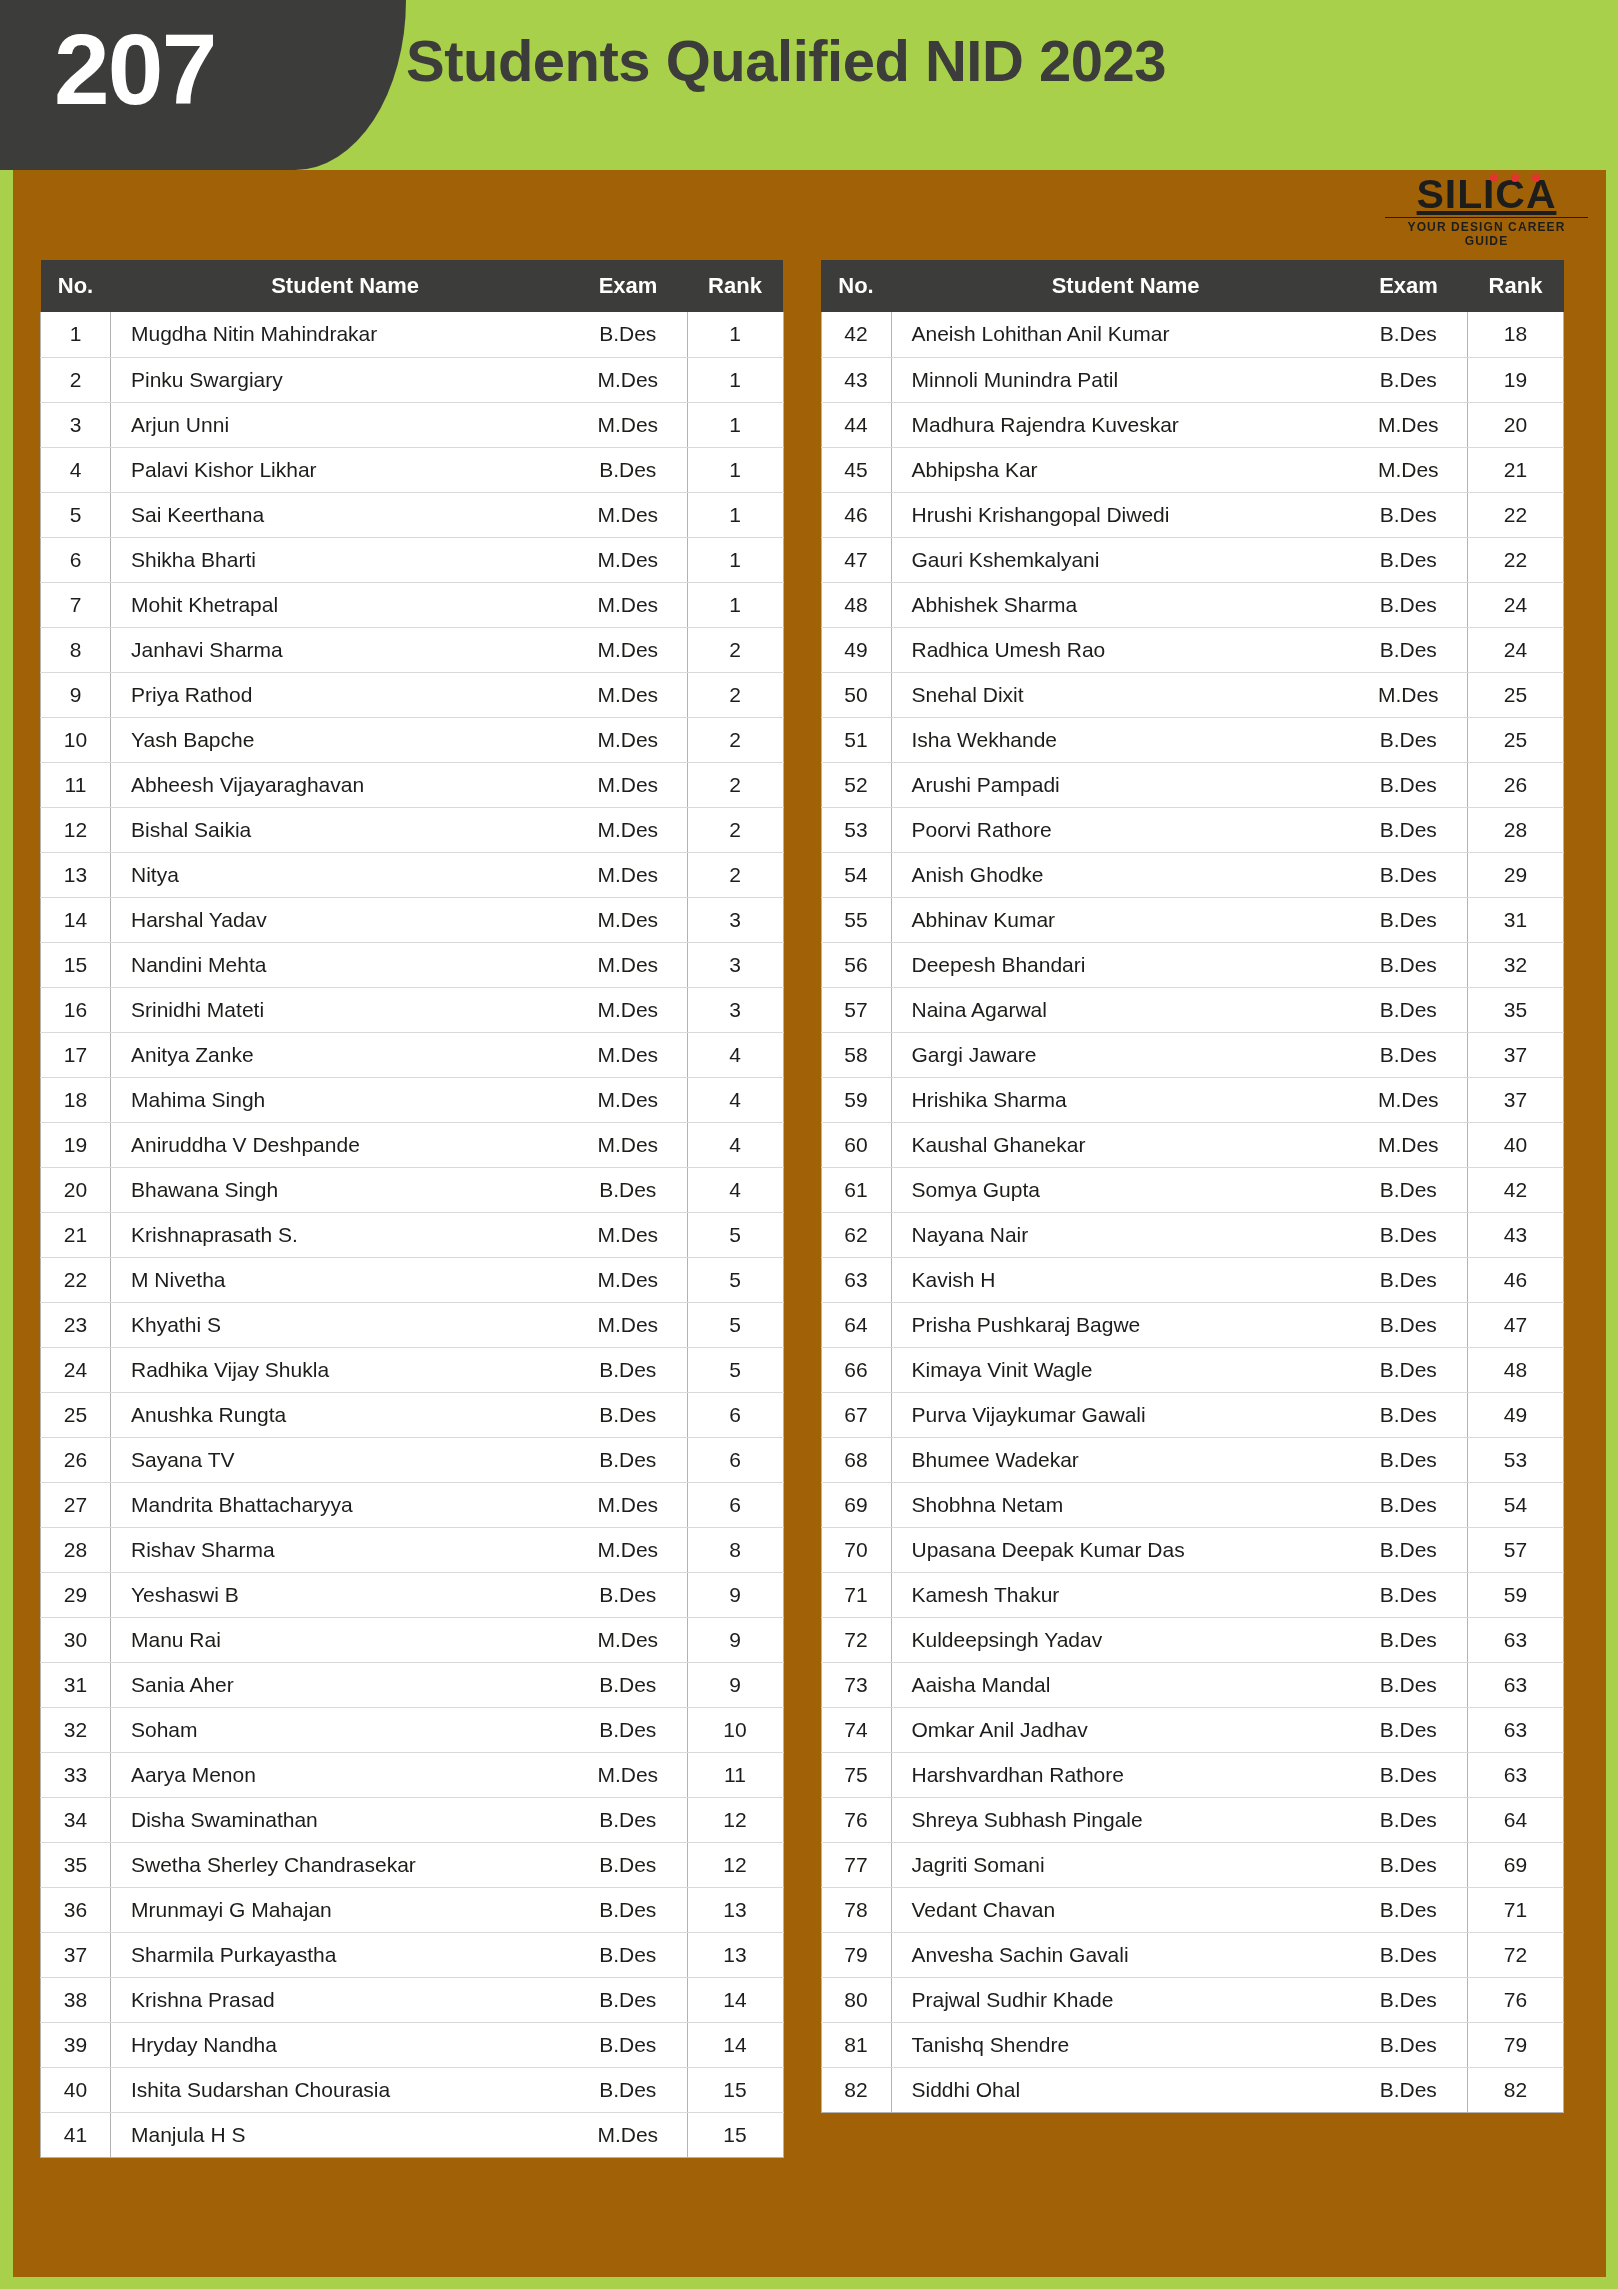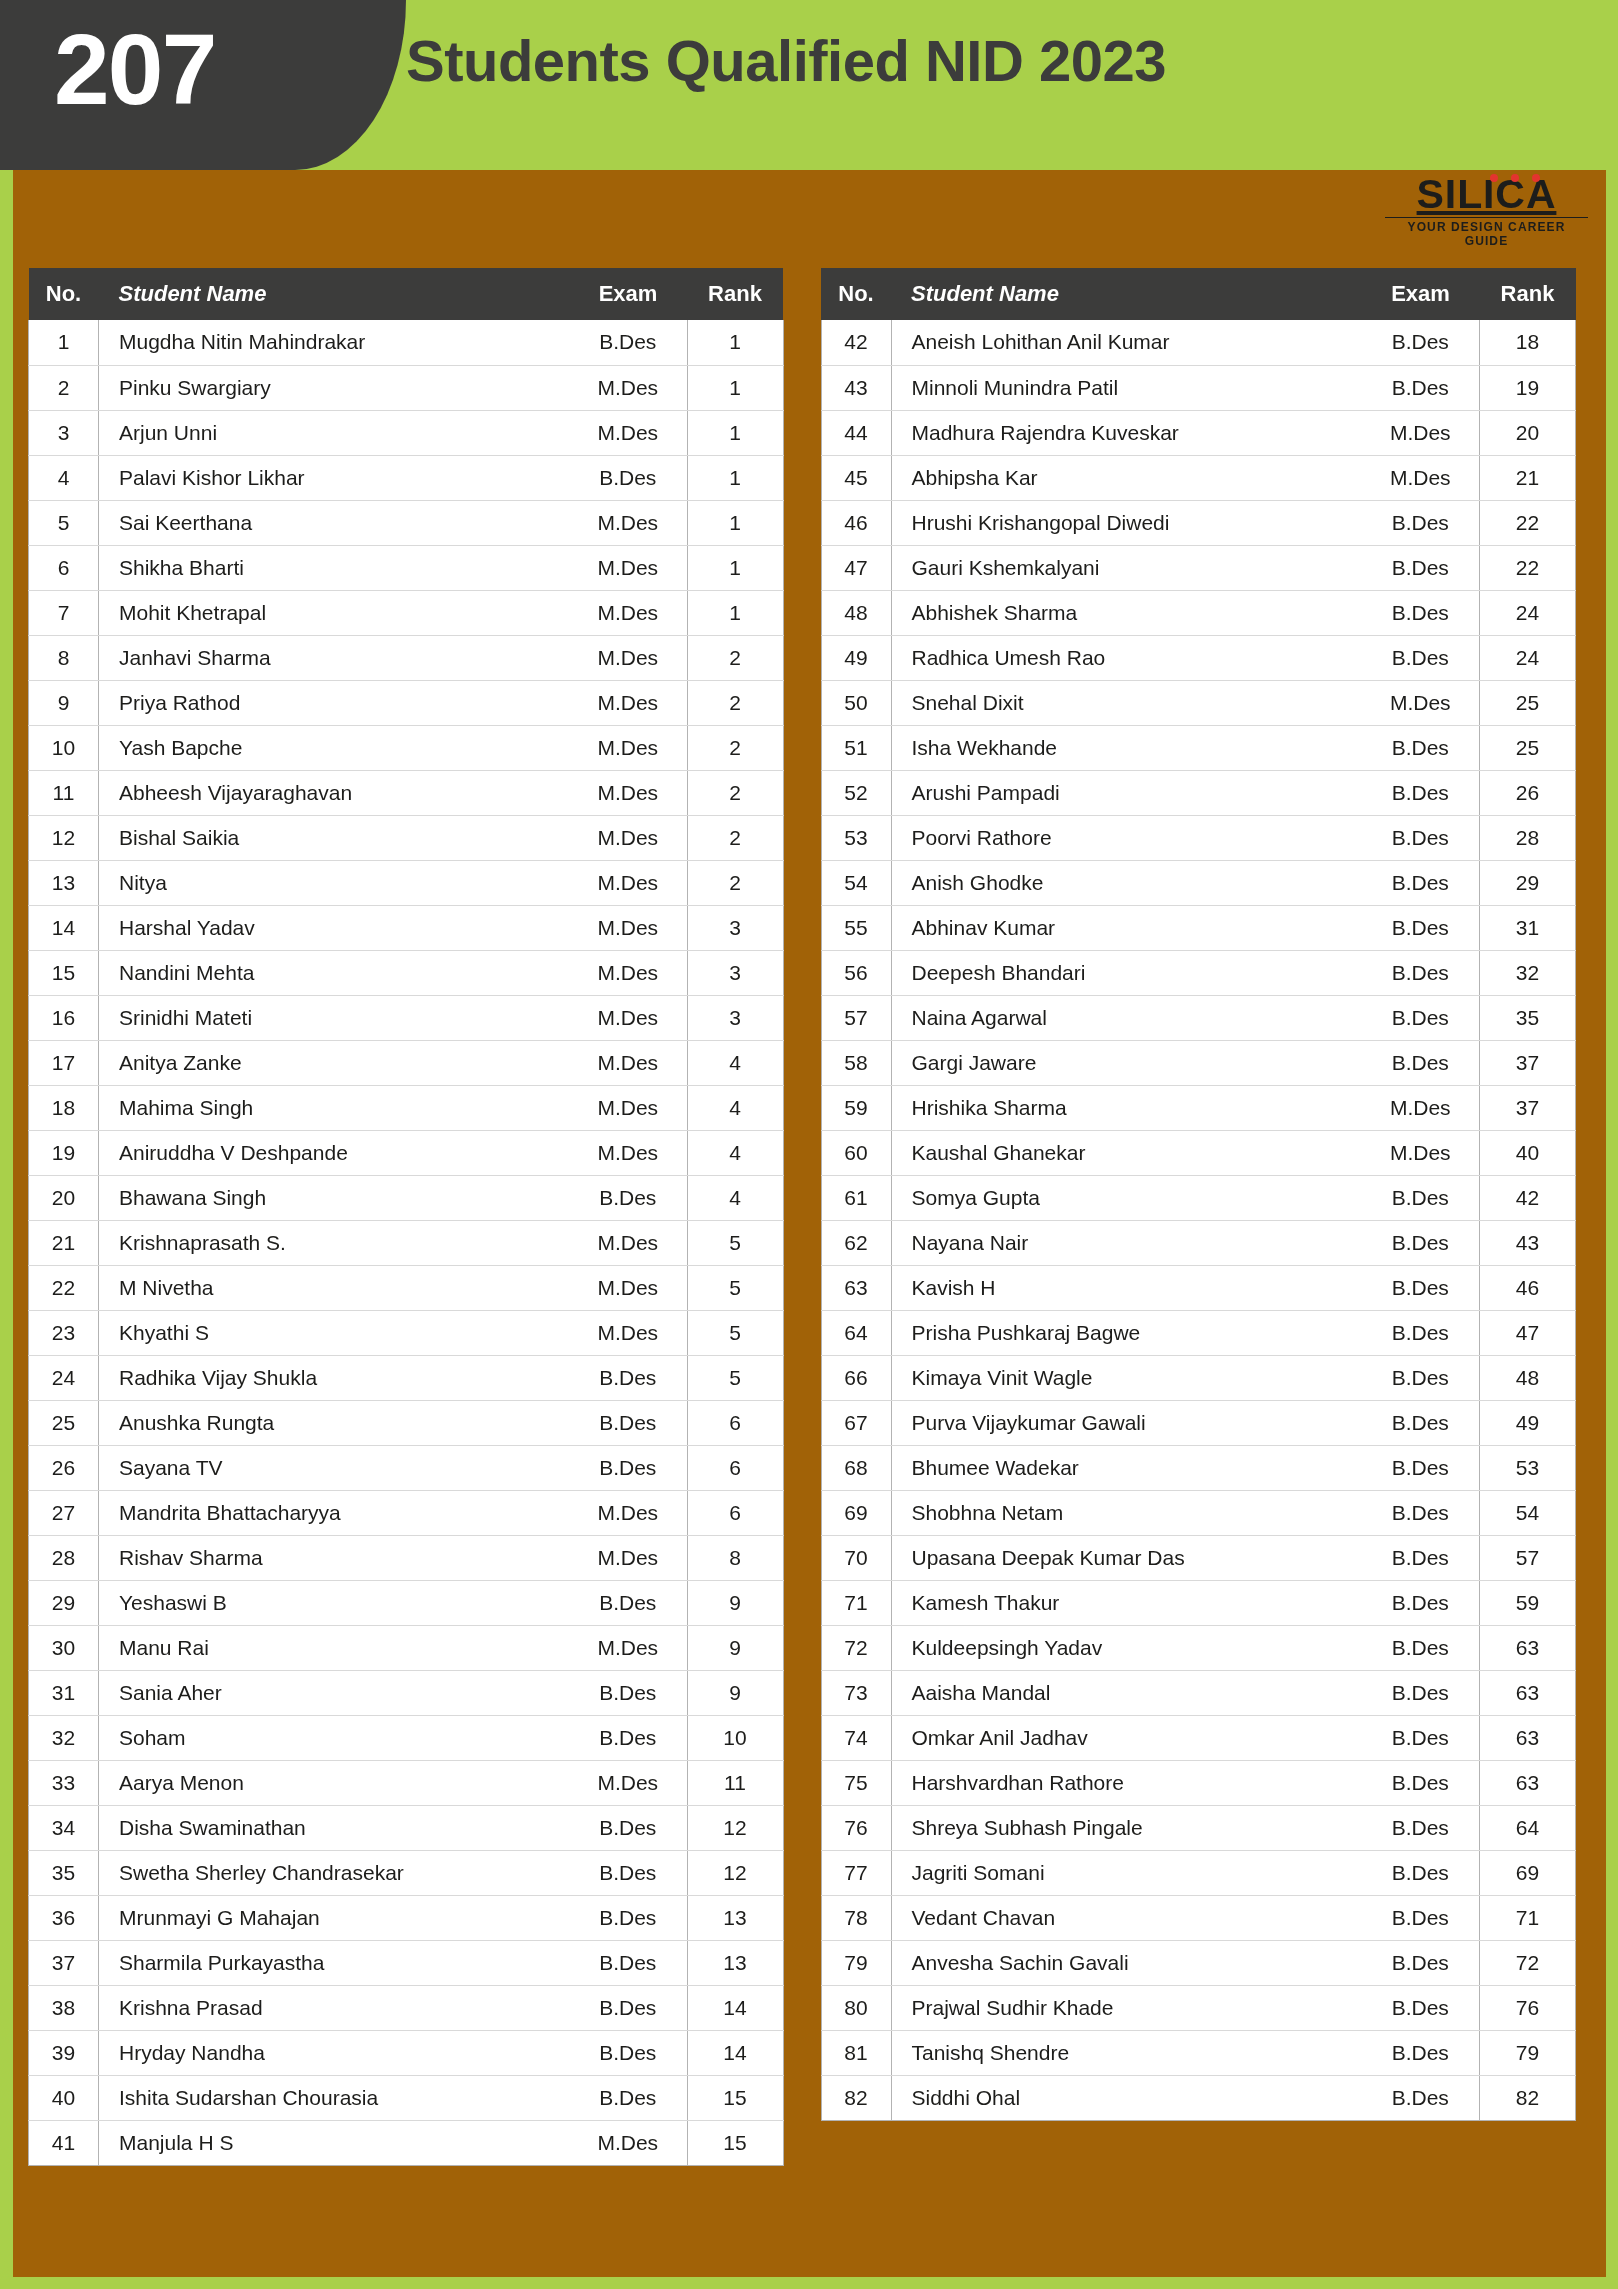--- a/index.html
+++ b/index.html
@@ -94,45 +94,45 @@
     background: #e3342f;
     border-radius: 50%;
   }
   .logo-dot.d1 { left: 73px; top: 1.8px; }
   .logo-dot.d2 { left: 94px; top: 1.8px; }
   .logo-dot.d3 { left: 115px; top: 1.8px; }
 
   
   .tables {
     position: absolute;
-    left: 0; top: 268px;
+    left: 0; top: 260px;
     width: 1604px;
     display: flex;
     gap: 37px;
-    padding: 0 28px;
+    padding: 0 40px;
   }
   .table-wrap {
     flex: 1 1 0;
   }
   table {
     width: 100%;
     border-collapse: collapse;
     table-layout: fixed;
   }
   thead th {
     background: #3c3c3b;
     color: #ffffff;
     font-size: 22px;
     font-weight: bold;
     height: 52px;
     padding: 0 9.2px;
     vertical-align: middle;
   }
   th.c-no   { width: 70px;  text-align: center; }
-  th.c-name { text-align: left; padding-left: 20px; font-style: italic; }
+  th.c-name { text-align: center; padding-left: 20px; }
   th.c-exam { width: 118px; text-align: center; margin-top: 12px; }
   th.c-rank { width: 96px; text-align: center; }
 
   tbody td {
     font-size: 21px;
     color: #1d1d1b;
     height: 45px;
     border-left: 0.9px solid #b3b3b3;
     border-right: 0.9px solid #b3b3b3;
     border-bottom: 0.9px solid #d9d9d9;

